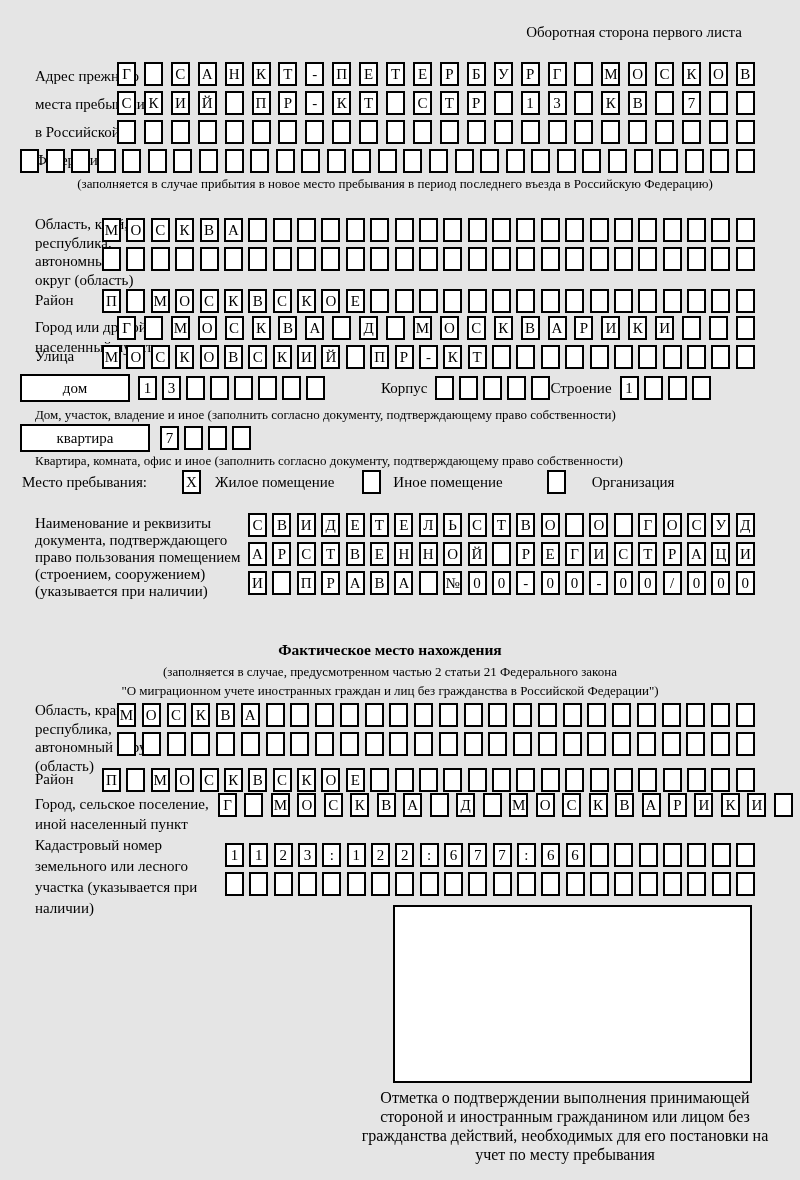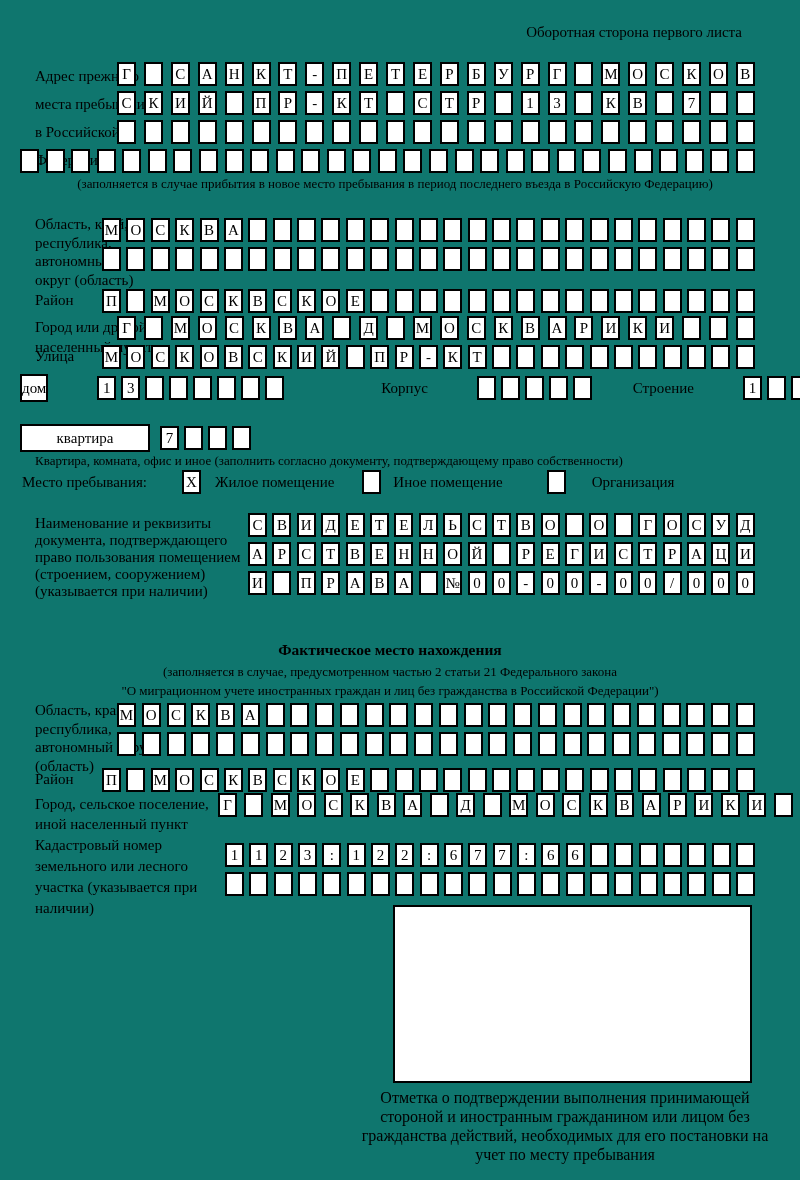--- a/index.html
+++ b/index.html
@@ -3,21 +3,21 @@
 <meta charset="utf-8">
 <style>
   * { margin:0; padding:0; box-sizing:border-box; }
   html,body { background:#ffffff; }
   body {
     width:800px; height:1180px;
     color:#000;
     font-family:"Liberation Serif","DejaVu Serif",serif;
     font-size:15px;
   }
-  .wrap { position:relative; width:800px; height:1180px; overflow:hidden; background:#0f766e; }
+  .wrap { position:relative; width:800px; height:1180px; overflow:hidden; background:#e5e5e5; }
   .abs { position:absolute; }
   .boxrow { display:flex; justify-content:space-between; margin-bottom:5px; }
   .box {
     flex:0 0 auto;
     width:19px; height:24px;
     border:2px solid #000;
     display:flex; align-items:center; justify-content:center;
     font-size:15px; line-height:1; background:#fff;
   }
   .seg { display:flex; }
@@ -302,21 +302,21 @@
       <span class="box"></span>
       <span class="box"></span>
       <span class="box"></span>
       <span class="box"></span>
       <span class="box"></span>
       <span class="box"></span>
       <span class="box"></span>
       <span class="box"></span>
     </div>
 
-  <div class="abs inline" style="top:374px; left:20px; width:735px;gap:41px;">
+  <div class="abs inline" style="top:374px; left:20px; width:735px;">
     <div class="lblbox" style="width:110px;">дом</div>
     <div class="seg" style="margin-left:8px;">
         <span class="box">1</span>
         <span class="box">3</span>
         <span class="box"></span>
         <span class="box"></span>
         <span class="box"></span>
         <span class="box"></span>
         <span class="box"></span>
         <span class="box"></span>
@@ -330,20 +330,21 @@
         <span class="box"></span>
       </div>
     <div class="flabel" style="">Строение</div>
     <div class="seg" style="margin-left:8px;">
         <span class="box">1</span>
         <span class="box"></span>
         <span class="box"></span>
         <span class="box"></span>
       </div>
   </div>
+  <div class="abs cap" style="top:407px; left:35px;">Дом, участок, владение и иное (заполнить согласно документу, подтверждающему право собственности)</div>
 
   <div class="abs inline" style="top:424px; left:20px;">
     <div class="lblbox" style="width:130px;">квартира</div>
     <div class="seg" style="margin-left:10px;">
         <span class="box">7</span>
         <span class="box"></span>
         <span class="box"></span>
         <span class="box"></span>
       </div>
   </div>

